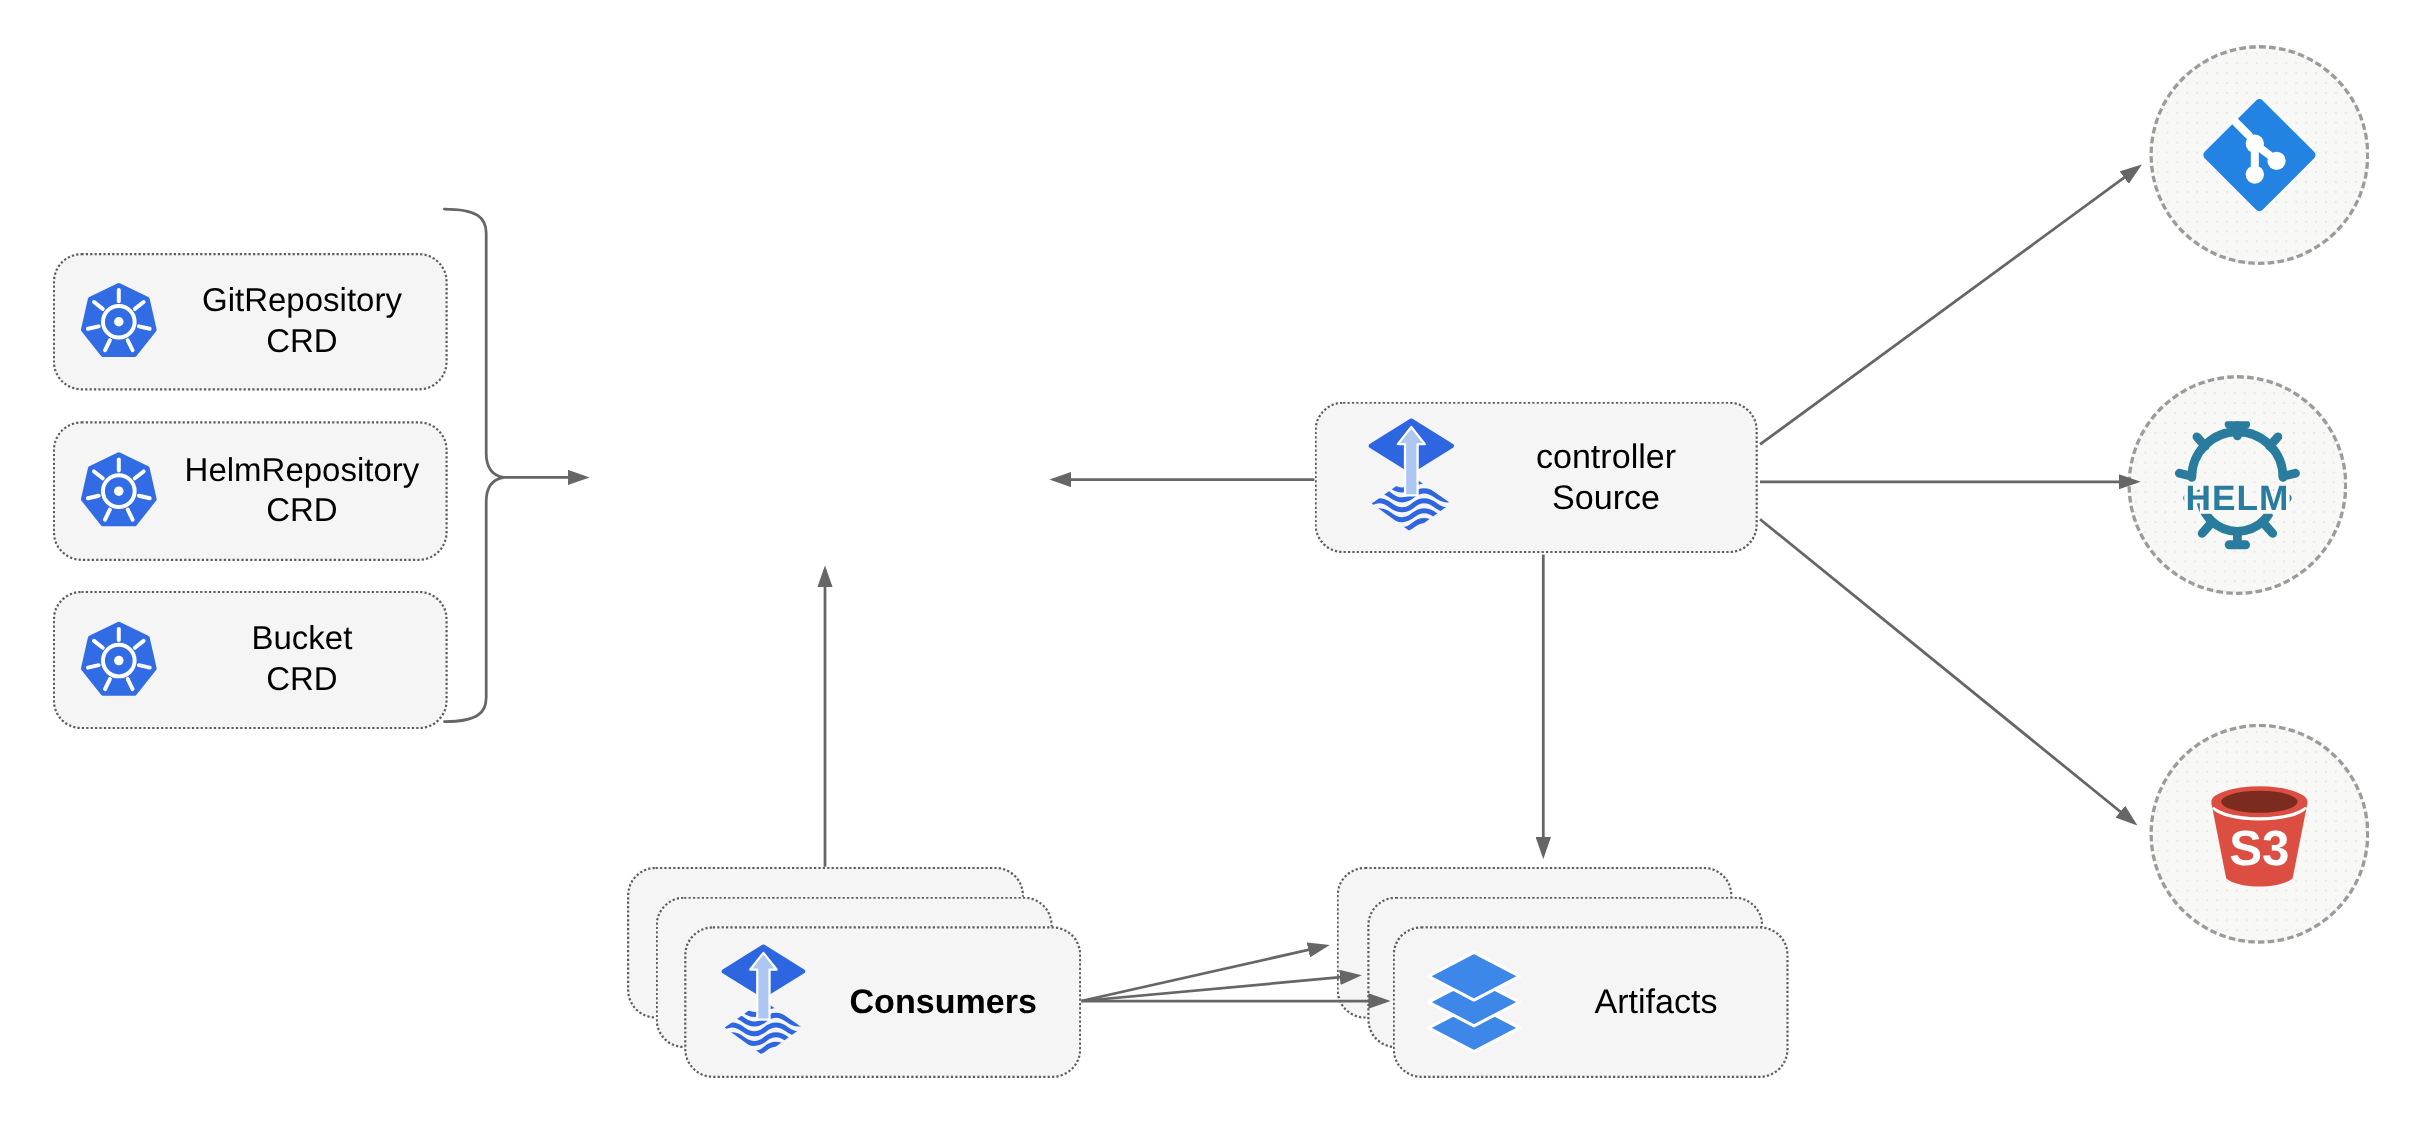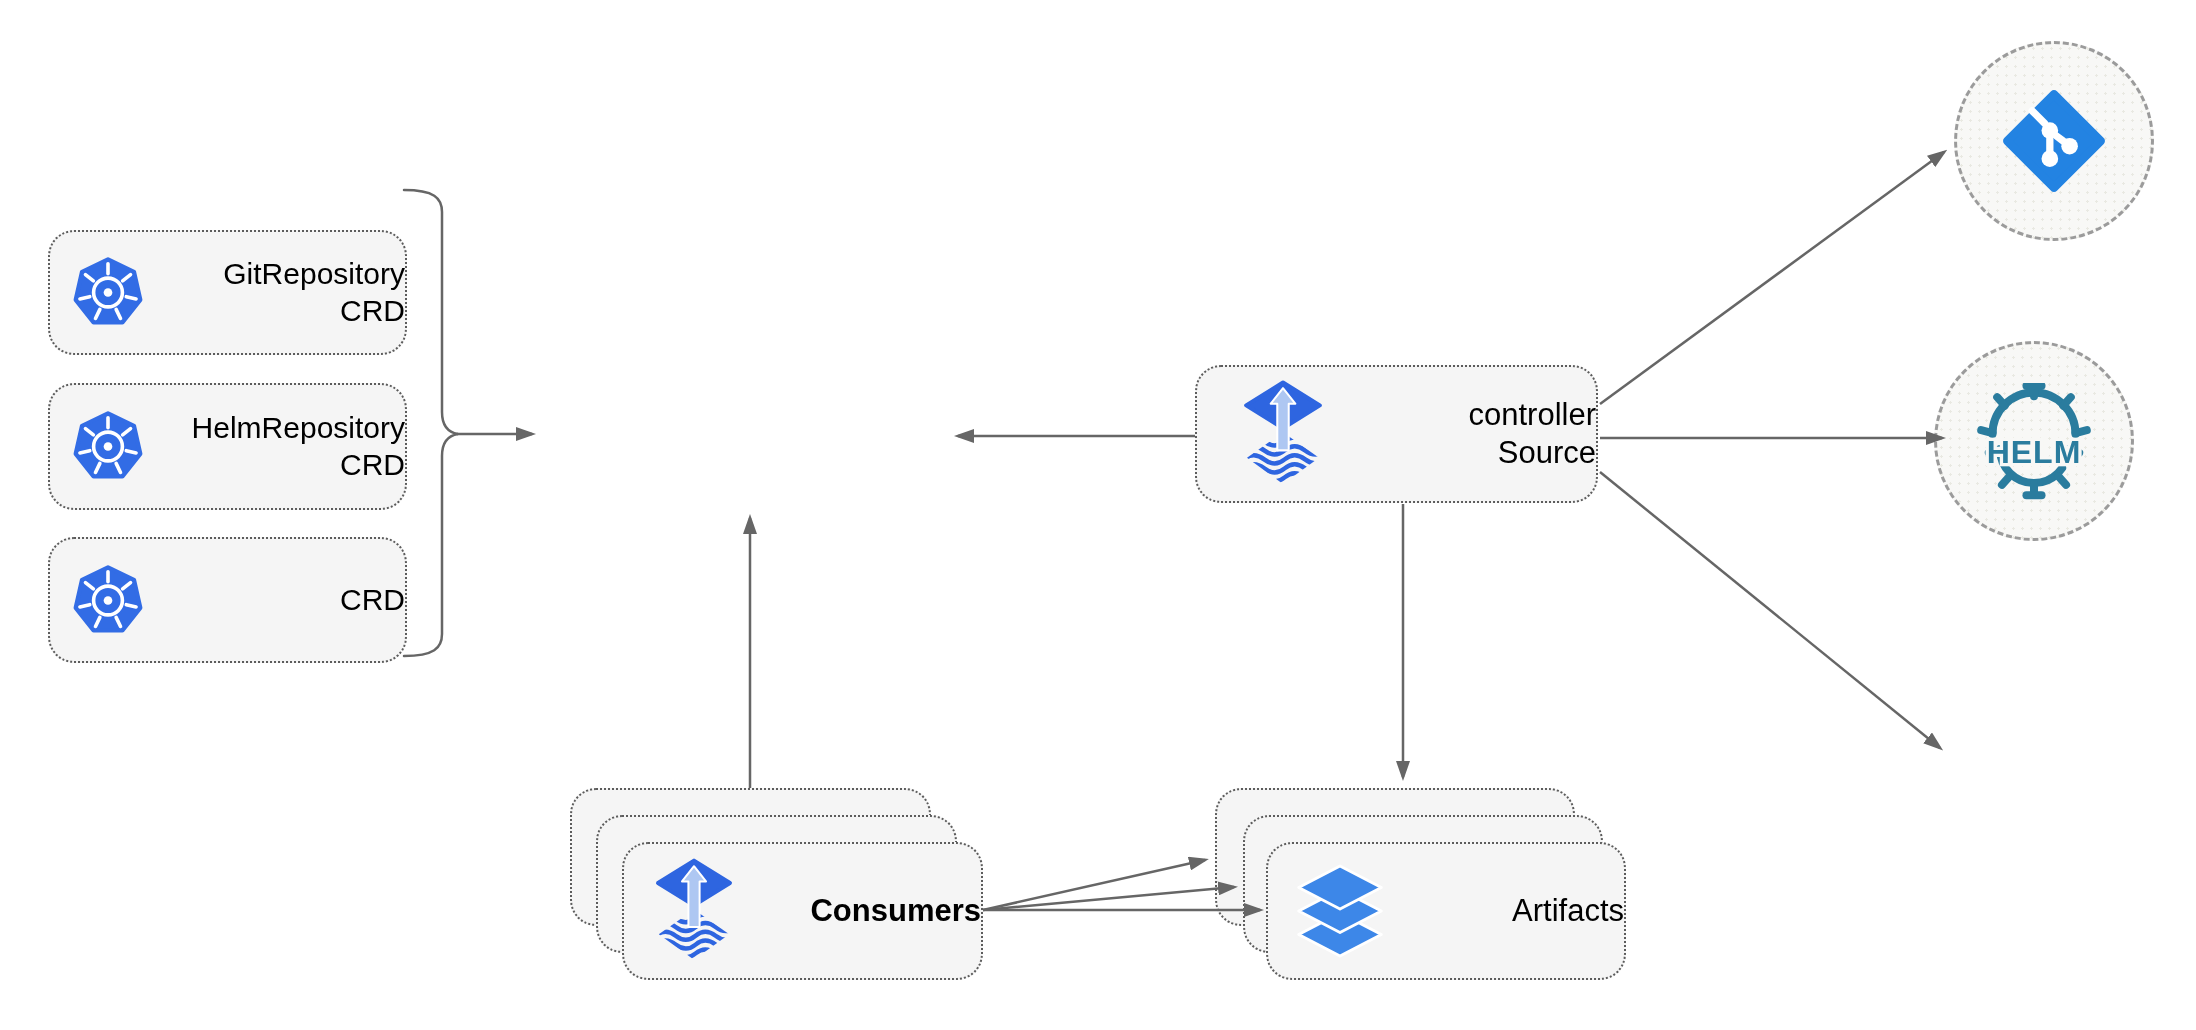--- a/index.html
+++ b/index.html
@@ -20,21 +20,21 @@
     border: 2.4px dotted var(--box_border, #5c5c5c);
     border-radius: 26px;
     display: flex;
     align-items: center;
     z-index: 4;
   }
   .stackbox { z-index: 1; }
   .stackbox.mid { z-index: 2; }
   .box .lbl {
     flex: 1;
-    text-align: right;
+    text-align: center;
     font-size: 30px;
     line-height: 1.22;
     color: #000;
   }
   .crd-box { left: 48px; width: 359px; padding-left: 22px; }
   .icon { flex: 0 0 auto; display: block; }
   .circle {
     position: absolute;
     box-sizing: border-box;
     width: 200px;
@@ -133,20 +133,21 @@
           <line x1="70.3" y1="35.8" x2="81.3" y2="27.1"></line>
         <line x1="75.4" y1="57.8" x2="89" y2="60.9"></line>
           <line x1="61.3" y1="75.4" x2="67.4" y2="88"></line>
         <line x1="38.7" y1="75.4" x2="32.6" y2="88"></line>
           <line x1="24.6" y1="57.8" x2="11" y2="60.9"></line>
         <line x1="29.7" y1="35.8" x2="18.7" y2="27.1"></line>
       </g>
       <circle cx="50" cy="52" r="6" fill="#fff"></circle>
     </svg>
     <div class="lbl">
+      <div>Bucket</div>
       <div>CRD</div>
     </div>
   </div>
 
 
   <div class="box" style="left:1195px;top:365px;width:403px;height:138px;padding-left:45px;">
     <svg class="icon" width="82" height="108" viewBox="0 0 100 132">
       <defs>
           <clipPath id="fxA">
             <polygon points="50,64 94,95 50,127 6,95"></polygon>
@@ -230,14 +231,23 @@
           <line x1="62" y1="119" x2="78" y2="119"></line>
         <line x1="44" y1="99" x2="36" y2="108"></line>
         <line x1="96" y1="99" x2="104" y2="108"></line>
         <line x1="34" y1="71" x2="22" y2="74"></line>
         <line x1="106" y1="71" x2="118" y2="74"></line>
       </g>
       <text x="70" y="85" text-anchor="middle" font-size="34" font-weight="bold" letter-spacing="1" fill="var(--helm_teal)" stroke="var(--circle_fill,#f8f8f6)" stroke-width="7" paint-order="stroke">HELM</text>
     </svg>
   </div>
 
+  <div class="circle" style="left:1954px;top:658px;">
+    <svg width="112" height="112" viewBox="0 0 100 100">
+      <path d="M11,25 L23,86 C33,95 67,95 77,86 L89,25 Z" fill="var(--s3_red)"></path>
+      <path d="M13,28 A38,12 0 0 0 87,28" stroke="#fff" stroke-width="4" fill="none"></path>
+      <ellipse cx="50" cy="24" rx="39" ry="12.5" fill="var(--s3_red)"></ellipse>
+      <ellipse cx="50" cy="24" rx="31" ry="9" fill="var(--s3_dark)"></ellipse>
+      <text x="50" y="75" text-anchor="middle" font-size="40" font-weight="bold" fill="#fff">S3</text>
+    </svg>
+  </div>
 
 </div>
 
 </body></html>

